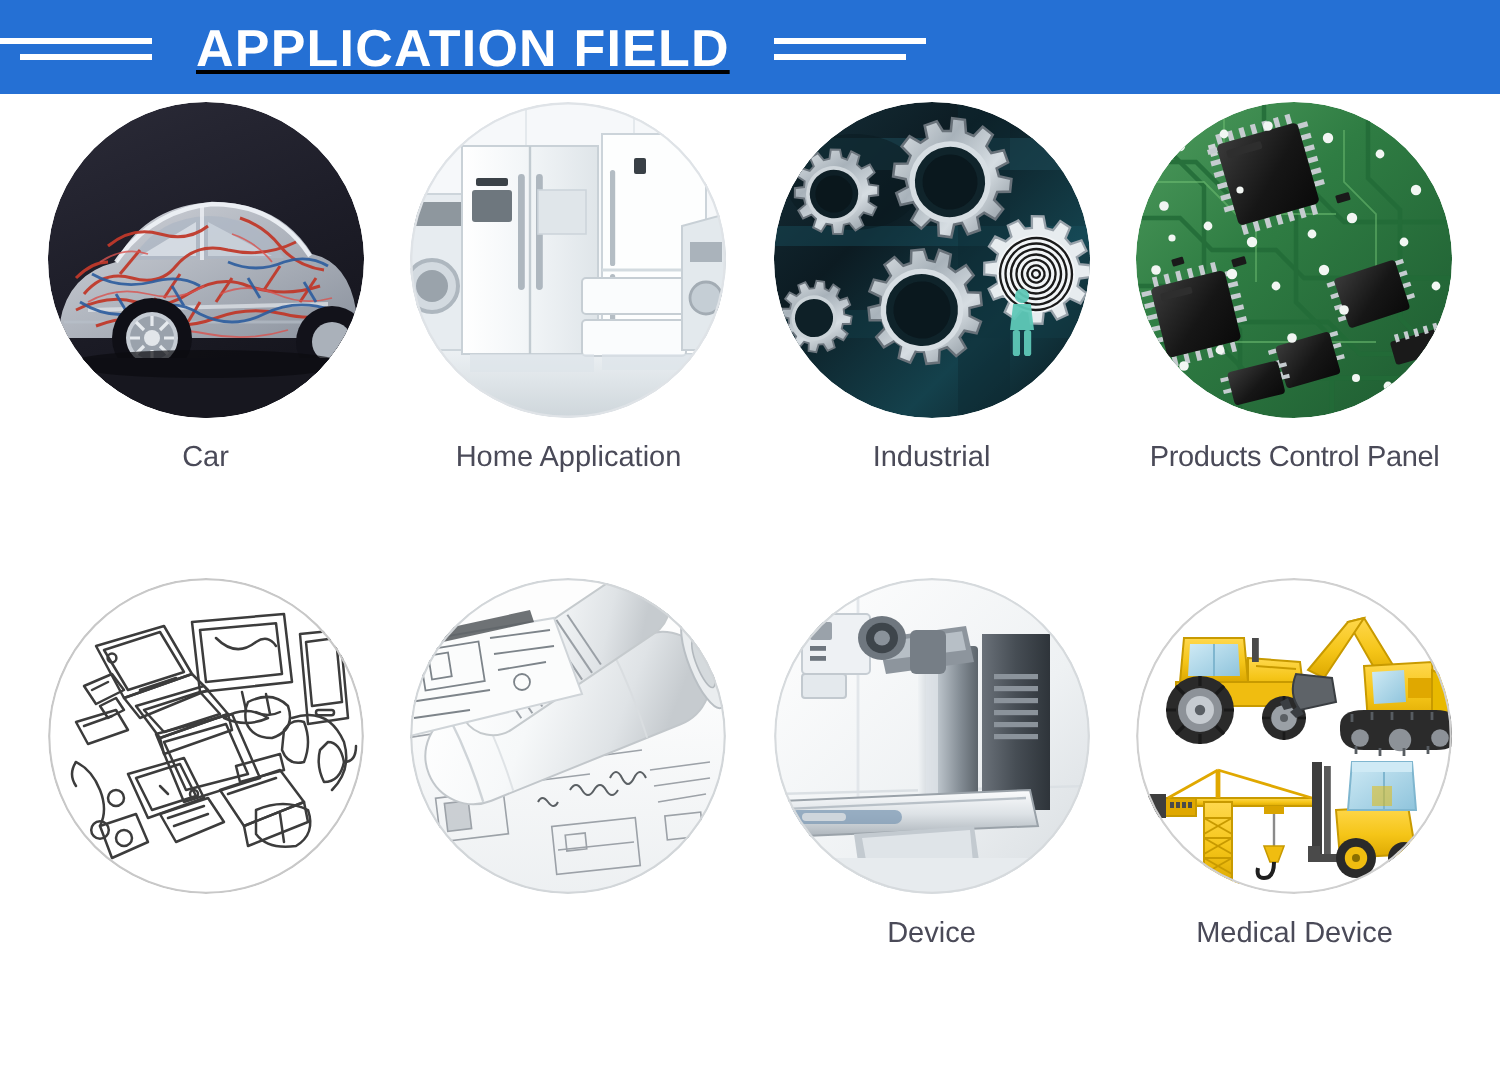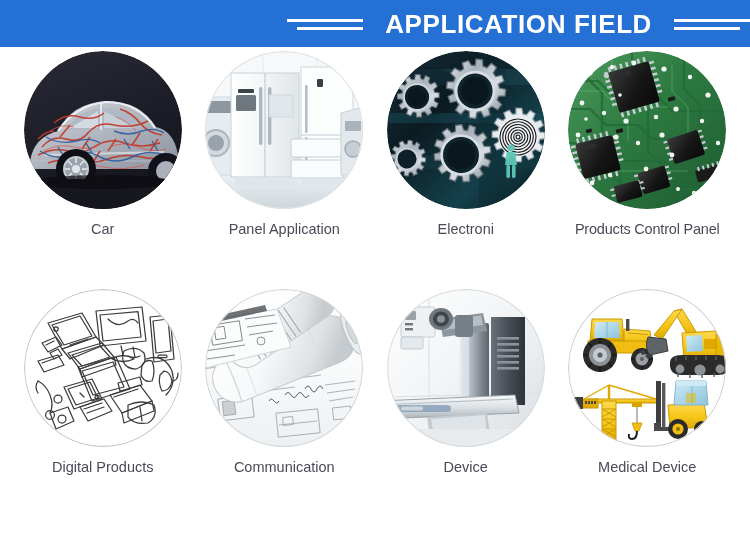--- a/index.html
+++ b/index.html
@@ -22,22 +22,23 @@
 
   
   .banner {
     position: absolute;
     left: 0; top: 0;
     width: 750px;
     height: 47px;
     background: #2570d4;
     display: flex;
     align-items: center;
-    justify-content: flex-end;
+    justify-content: flex-start;
     gap: 22px;
+    text-decoration: underline;
   }
 
   .deco {
     display: flex;
     flex-direction: column;
     gap: 5px;
     padding-top: 1px;
   }
   .deco .bar {
     height: 3px;
@@ -265,21 +266,21 @@
             <path d="M136 62 L158 56 L158 124 L136 124 Z" fill="#e3e9ed" stroke="#c8d0d6" stroke-width="1"></path>
             <rect x="140" y="70" width="16" height="10" fill="#aab3bb"></rect>
             <circle cx="148" cy="98" r="8" fill="#c5ced5" stroke="#a3acb4" stroke-width="1.4"></circle>
 
             <rect x="30" y="126" width="62" height="9" fill="#dde4e9" opacity="0.7"></rect>
             <rect x="96" y="126" width="50" height="8" fill="#dde4e9" opacity="0.7"></rect>
           </g>
           <circle cx="79" cy="79" r="78.4" fill="none" stroke="#dfe3e7" stroke-width="1.2"></circle>
         </svg>
       </div>
-      <div class="caption">Panel Application</div>
+      <div class="caption">Home Application</div>
     </div>
 
     <div class="cell">
       <div class="circle">
         <svg viewBox="0 0 158 158" xmlns="http://www.w3.org/2000/svg">
           <defs>
             <clipPath id="cc3">
                 <circle cx="79" cy="79" r="79"></circle>
               </clipPath>
             <linearGradient id="indbg" x1="0" y1="0" x2="1" y2="1">
@@ -352,21 +353,21 @@
 
             <g transform="translate(124,108)" fill="#5fc9b8" opacity="0.95">
               <circle cx="0" cy="-11" r="3.6"></circle>
               <path d="M-4.4 -7 L4.4 -7 L6 6 L-6 6 Z"></path>
               <rect x="-4.6" y="6" width="3.6" height="13" rx="1.4"></rect>
               <rect x="1" y="6" width="3.6" height="13" rx="1.4"></rect>
             </g>
           </g>
         </svg>
       </div>
-      <div class="caption">Electroni</div>
+      <div class="caption">Industrial</div>
     </div>
 
     <div class="cell">
       <div class="circle">
         <svg viewBox="0 0 158 158" xmlns="http://www.w3.org/2000/svg">
           <defs>
             <clipPath id="cc4">
                 <circle cx="79" cy="79" r="79"></circle>
               </clipPath>
             <linearGradient id="pcb" x1="0" y1="0" x2="1" y2="1">
@@ -626,21 +627,20 @@
               <circle cx="38" cy="130" r="4"></circle>
 
               <path d="M56 118 L80 110 L88 122 L64 132 Z"></path>
               <path d="M60 120 L78 114"></path>
               <path d="M63 124 L80 118"></path>
             </g>
           </g>
           <circle cx="79" cy="79" r="78.4" fill="none" stroke="#c8c8c8" stroke-width="1.1"></circle>
         </svg>
       </div>
-      <div class="caption">Digital Products</div>
     </div>
 
     <div class="cell">
       <div class="circle">
         <svg viewBox="0 0 158 158" xmlns="http://www.w3.org/2000/svg">
           <defs>
             <clipPath id="cc6">
                 <circle cx="79" cy="79" r="79"></circle>
               </clipPath>
             <linearGradient id="roll" x1="0" y1="0" x2="1" y2="0.3">
@@ -724,21 +724,20 @@
               <circle cx="56" cy="52" r="4"></circle>
               <path d="M0 62 L40 56"></path>
               <path d="M2 70 L30 66"></path>
             </g>
 
             <path d="M-4 30 L60 16 L62 22 L-2 36 Z" fill="#3d4347" opacity="0.75"></path>
           </g>
           <circle cx="79" cy="79" r="78.4" fill="none" stroke="#d2d6d9" stroke-width="1.1"></circle>
         </svg>
       </div>
-      <div class="caption">Communication</div>
     </div>
 
     <div class="cell">
       <div class="circle">
         <svg viewBox="0 0 158 158" xmlns="http://www.w3.org/2000/svg">
           <defs>
             <clipPath id="cc7">
                 <circle cx="79" cy="79" r="79"></circle>
               </clipPath>
             <linearGradient id="medwall" x1="0" y1="0" x2="1" y2="1">

